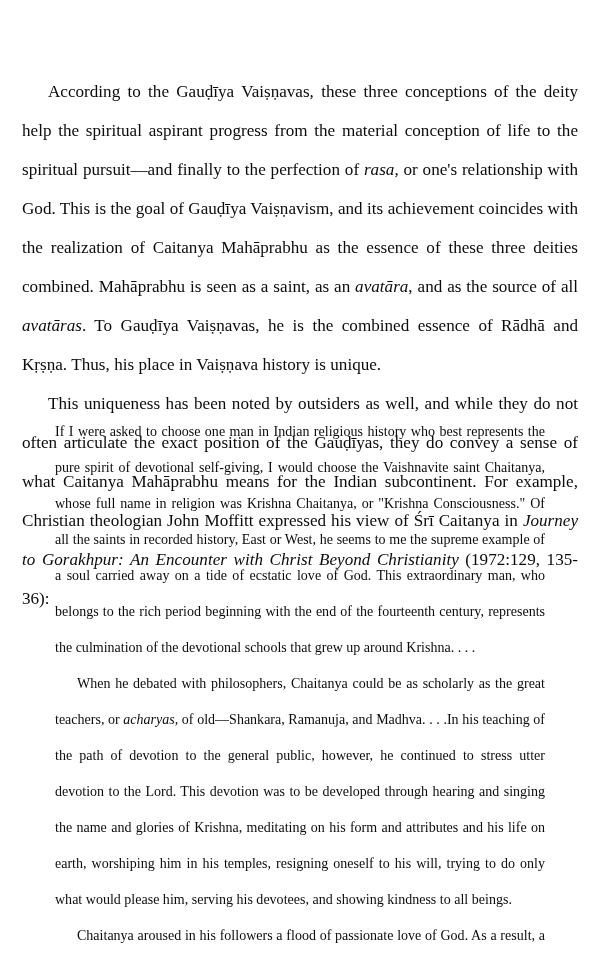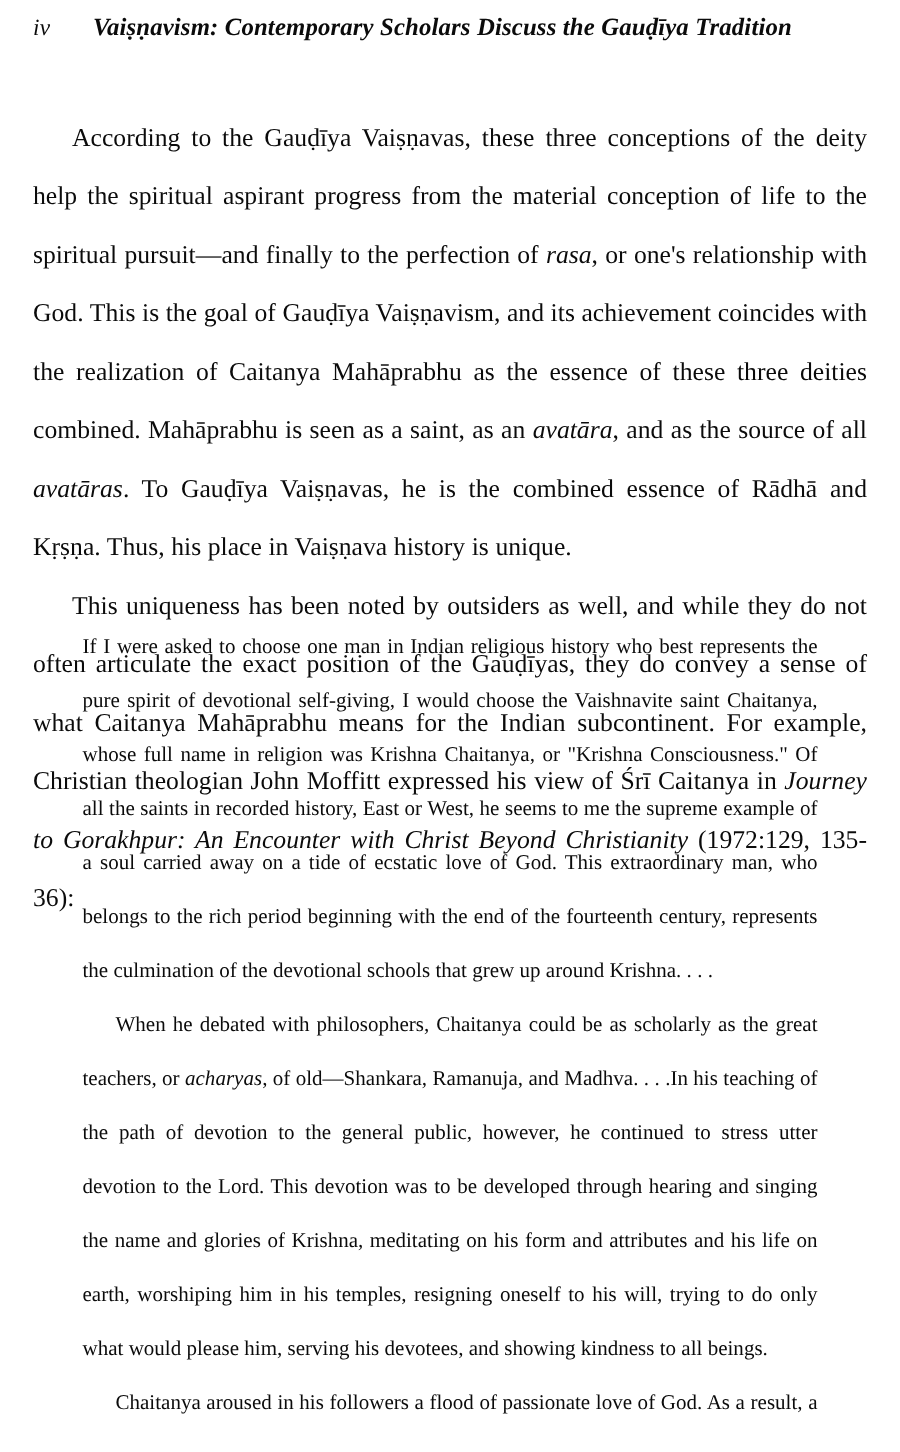--- a/index.html
+++ b/index.html
@@ -100,24 +100,20 @@
     background: #ffffff;
   }
 
   i { font-style: italic; }
 </style>
 </head>
 <body>
 
 <div class="page">
 
-  <div class="running-head">
-    <span class="folio">iv</span>
-    <span class="head-title">Vaiṣṇavism: Contemporary Scholars Discuss the Gauḍīya Tradition</span>
-  </div>
 
   <div class="body-block">
     <p class="body-par">According to the Gauḍīya Vaiṣṇavas, these three conceptions of the deity help the spiritual aspirant progress from the material conception of life to the spiritual pursuit—and finally to the perfection of <i>rasa</i>, or one's relationship with God. This is the goal of Gauḍīya Vaiṣṇavism, and its achievement coincides with the realization of Caitanya Mahāprabhu as the essence of these three deities combined. Mahāprabhu is seen as a saint, as an <i>avatāra</i>, and as the source of all <i>avatāras</i>. To Gauḍīya Vaiṣṇavas, he is the combined essence of Rādhā and Kṛṣṇa. Thus, his place in Vaiṣṇava history is unique.</p>
     <p class="body-par">This uniqueness has been noted by outsiders as well, and while they do not often articulate the exact position of the Gauḍīyas, they do convey a sense of what Caitanya Mahāprabhu means for the Indian subcontinent. For example, Christian theologian John Moffitt expressed his view of Śrī Caitanya in <i>Journey to Gorakhpur: An Encounter with Christ Beyond Christianity</i> (1972:129, 135-36):</p>
   </div>
 
   <div class="extract">
     <p class="extract-par first">If I were asked to choose one man in Indian religious history who best represents the pure spirit of devotional self-giving, I would choose the Vaishnavite saint Chaitanya, whose full name in religion was Krishna Chaitanya, or "Krishna Consciousness." Of all the saints in recorded history, East or West, he seems to me the supreme example of a soul carried away on a tide of ecstatic love of God. This extraordinary man, who belongs to the rich period beginning with the end of the fourteenth century, represents the culmination of the devotional schools that grew up around Krishna. . . .</p>
     <p class="extract-par">When he debated with philosophers, Chaitanya could be as scholarly as the great teachers, or <i>acharyas</i>, of old—Shankara, Ramanuja, and Madhva. . . .In his teaching of the path of devotion to the general public, however, he continued to stress utter devotion to the Lord. This devotion was to be developed through hearing and singing the name and glories of Krishna, meditating on his form and attributes and his life on earth, worshiping him in his temples, resigning oneself to his will, trying to do only what would please him, serving his devotees, and showing kindness to all beings.</p>
     <p class="extract-par">Chaitanya aroused in his followers a flood of passionate love of God. As a result, a wave of religious fervor swept over Bengal and Orissa. Yet despite the emotionalism his teachings brought about, he himself was extremely strict. He closely watched the morals of those who were around him, sternly reproving any form of self-indulgence. . . .Though literally worshiped by thousands as Krishna himself, he led a simple and even austere life.</p>

